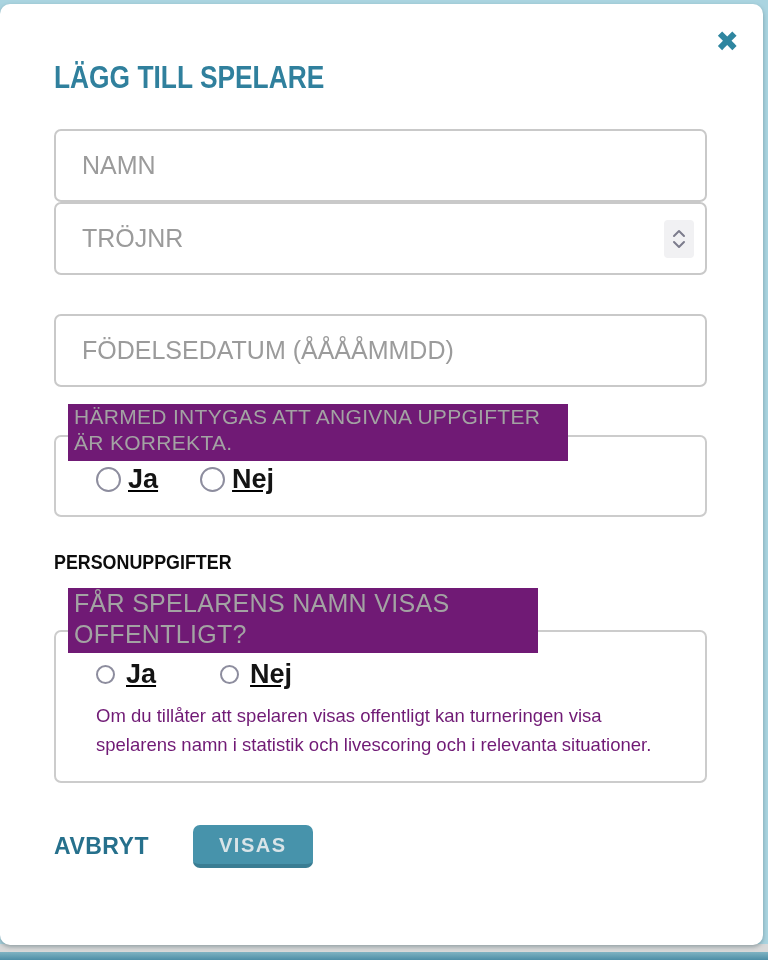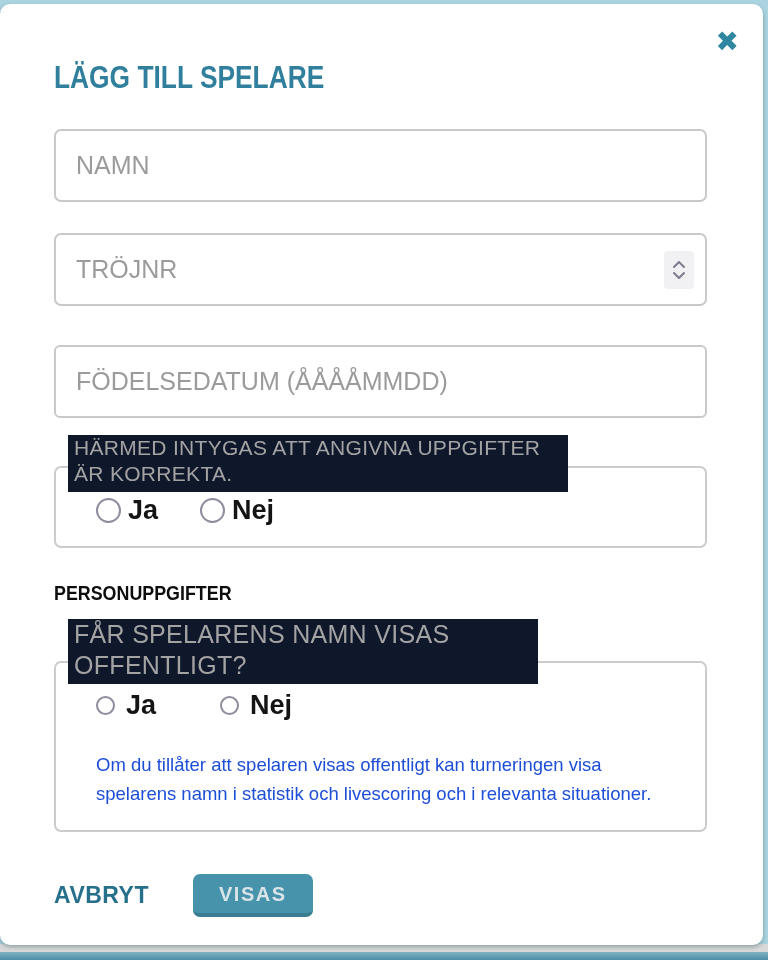--- a/index.html
+++ b/index.html
@@ -34,70 +34,70 @@
   .dialog-title {
     margin-top: 58px;
     font-size: 31px; font-weight: 800; line-height: 1;
     color: #30809d; letter-spacing: 0px; white-space: nowrap;
     transform: scaleX(0.85); transform-origin: left center;
   }
   .text-input {
     display: block; width: 100%; height: 73px;
     border: 2px solid #c9c9c9; border-radius: 7px;
     font-family: "Liberation Sans", sans-serif;
-    font-size: 25px; color: #444; padding: 0 20px;
+    font-size: 25px; color: #444; padding: 0 26px;
     outline: none; background: #fff;
   }
   .text-input::placeholder { color: #9b9b9b; opacity: 1; }
   .field-1 { margin-top: 36px; }
-  .field-wrap { position: relative; margin-top: 31px; }
-  .field-3 { margin-top: 39px; border-radius: 6px; }
+  .field-wrap { position: relative; }
+  .field-3 { margin-top: 39px; }
   .stepper {
     position: absolute; right: 13px; top: 50%; transform: translateY(-50%);
     width: 30px; height: 38px; background: #f1f1f3; border-radius: 4px;
     display: flex; flex-direction: column; align-items: center; justify-content: center;
     gap: 2px; cursor: pointer;
   }
   .group {
     position: relative;
     border: 2px solid #cccccc; border-radius: 7px;
   }
   .group-legend {
-    position: absolute; background: #0f172a;
+    position: absolute; background: #701a75;
     color: #a3a3a3; padding: 0 6px 4px 6px;
   }
   .group-1 { margin-top: 48px; padding: 27px 20px 20px 40px; }
   .group-1 .group-legend {
     top: -33px; left: 12px; width: 500px;
     font-size: 21px; line-height: 1.25; letter-spacing: 0.3px;
   }
   .group-2 { margin-top: 56px; padding: 27px 24px 22px 40px; }
   .group-2 .group-legend {
     top: -44px; left: 12px; width: 470px;
     font-size: 25px; line-height: 1.22; letter-spacing: 0.3px;
   }
-  .radio-row { display: flex; align-items: center; }
+  .radio-row { display: flex; align-items: center; text-decoration: underline; }
   .radio-row-1 { gap: 42px; }
   .radio-row-2 { gap: 64px; }
   .radio-option { display: flex; align-items: center; cursor: pointer; }
   .radio-circle {
     display: inline-block; border-radius: 50%; background: #fff; flex: 0 0 auto;
   }
   .radio-circle-lg { width: 25px; height: 25px; border: 2.5px solid #8d8d9e; margin-right: 7px; }
   .radio-circle-sm { width: 19px; height: 19px; border: 2.5px solid #8d8d9e; margin-right: 11px; }
   .radio-label { font-size: 27px; font-weight: 600; color: #141414; }
   .section-heading {
     margin-top: 33px;
     font-size: 21px; font-weight: 800; color: #0d0d0d;
     letter-spacing: 0px; white-space: nowrap;
     transform: scaleX(0.85); transform-origin: left center;
   }
   .help-text {
-    margin-top: 30px; max-width: 565px;
-    font-size: 18.5px; line-height: 1.55; color: #1d4ed8;
+    margin-top: 12px; max-width: 565px;
+    font-size: 18.5px; line-height: 1.55; color: #701a75;
   }
   .footer {
     margin-top: 42px; display: flex; align-items: center;
   }
   .cancel-link {
     background: none; border: none; cursor: pointer;
     font-family: "Liberation Sans", sans-serif;
     color: #26708c; font-size: 23px; font-weight: 700; letter-spacing: 0.5px;
     padding: 0; margin-right: 44px;
   }

